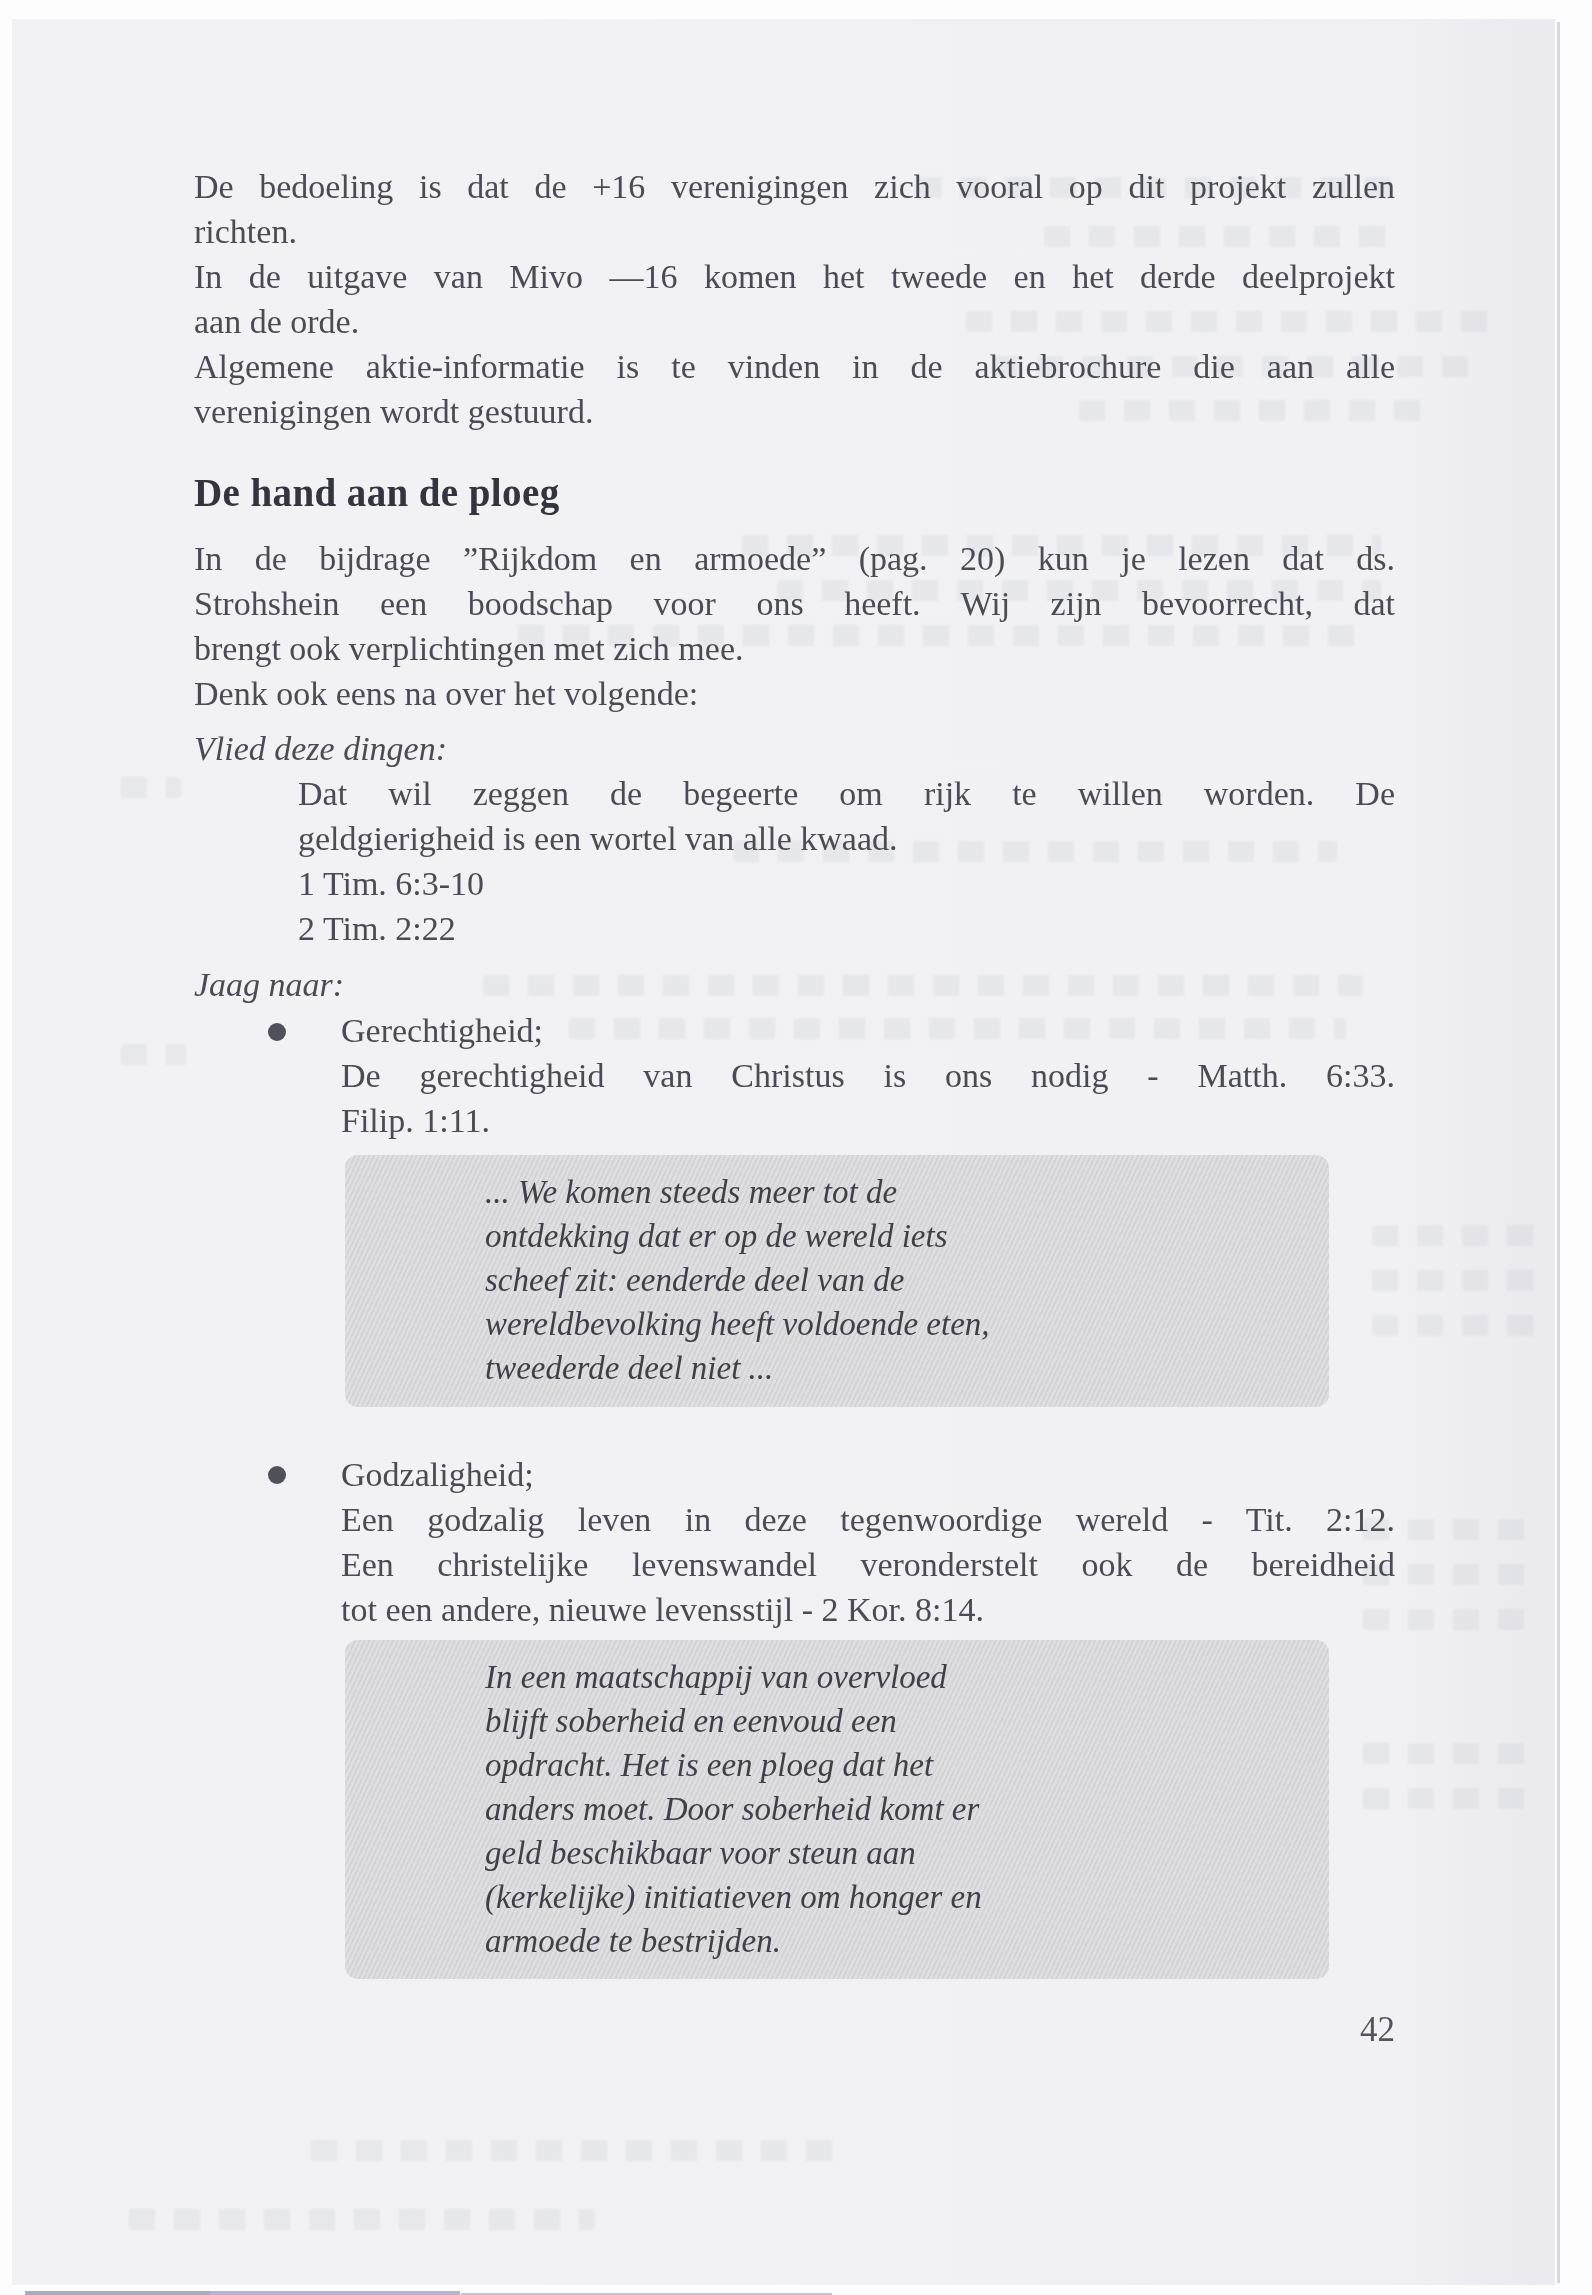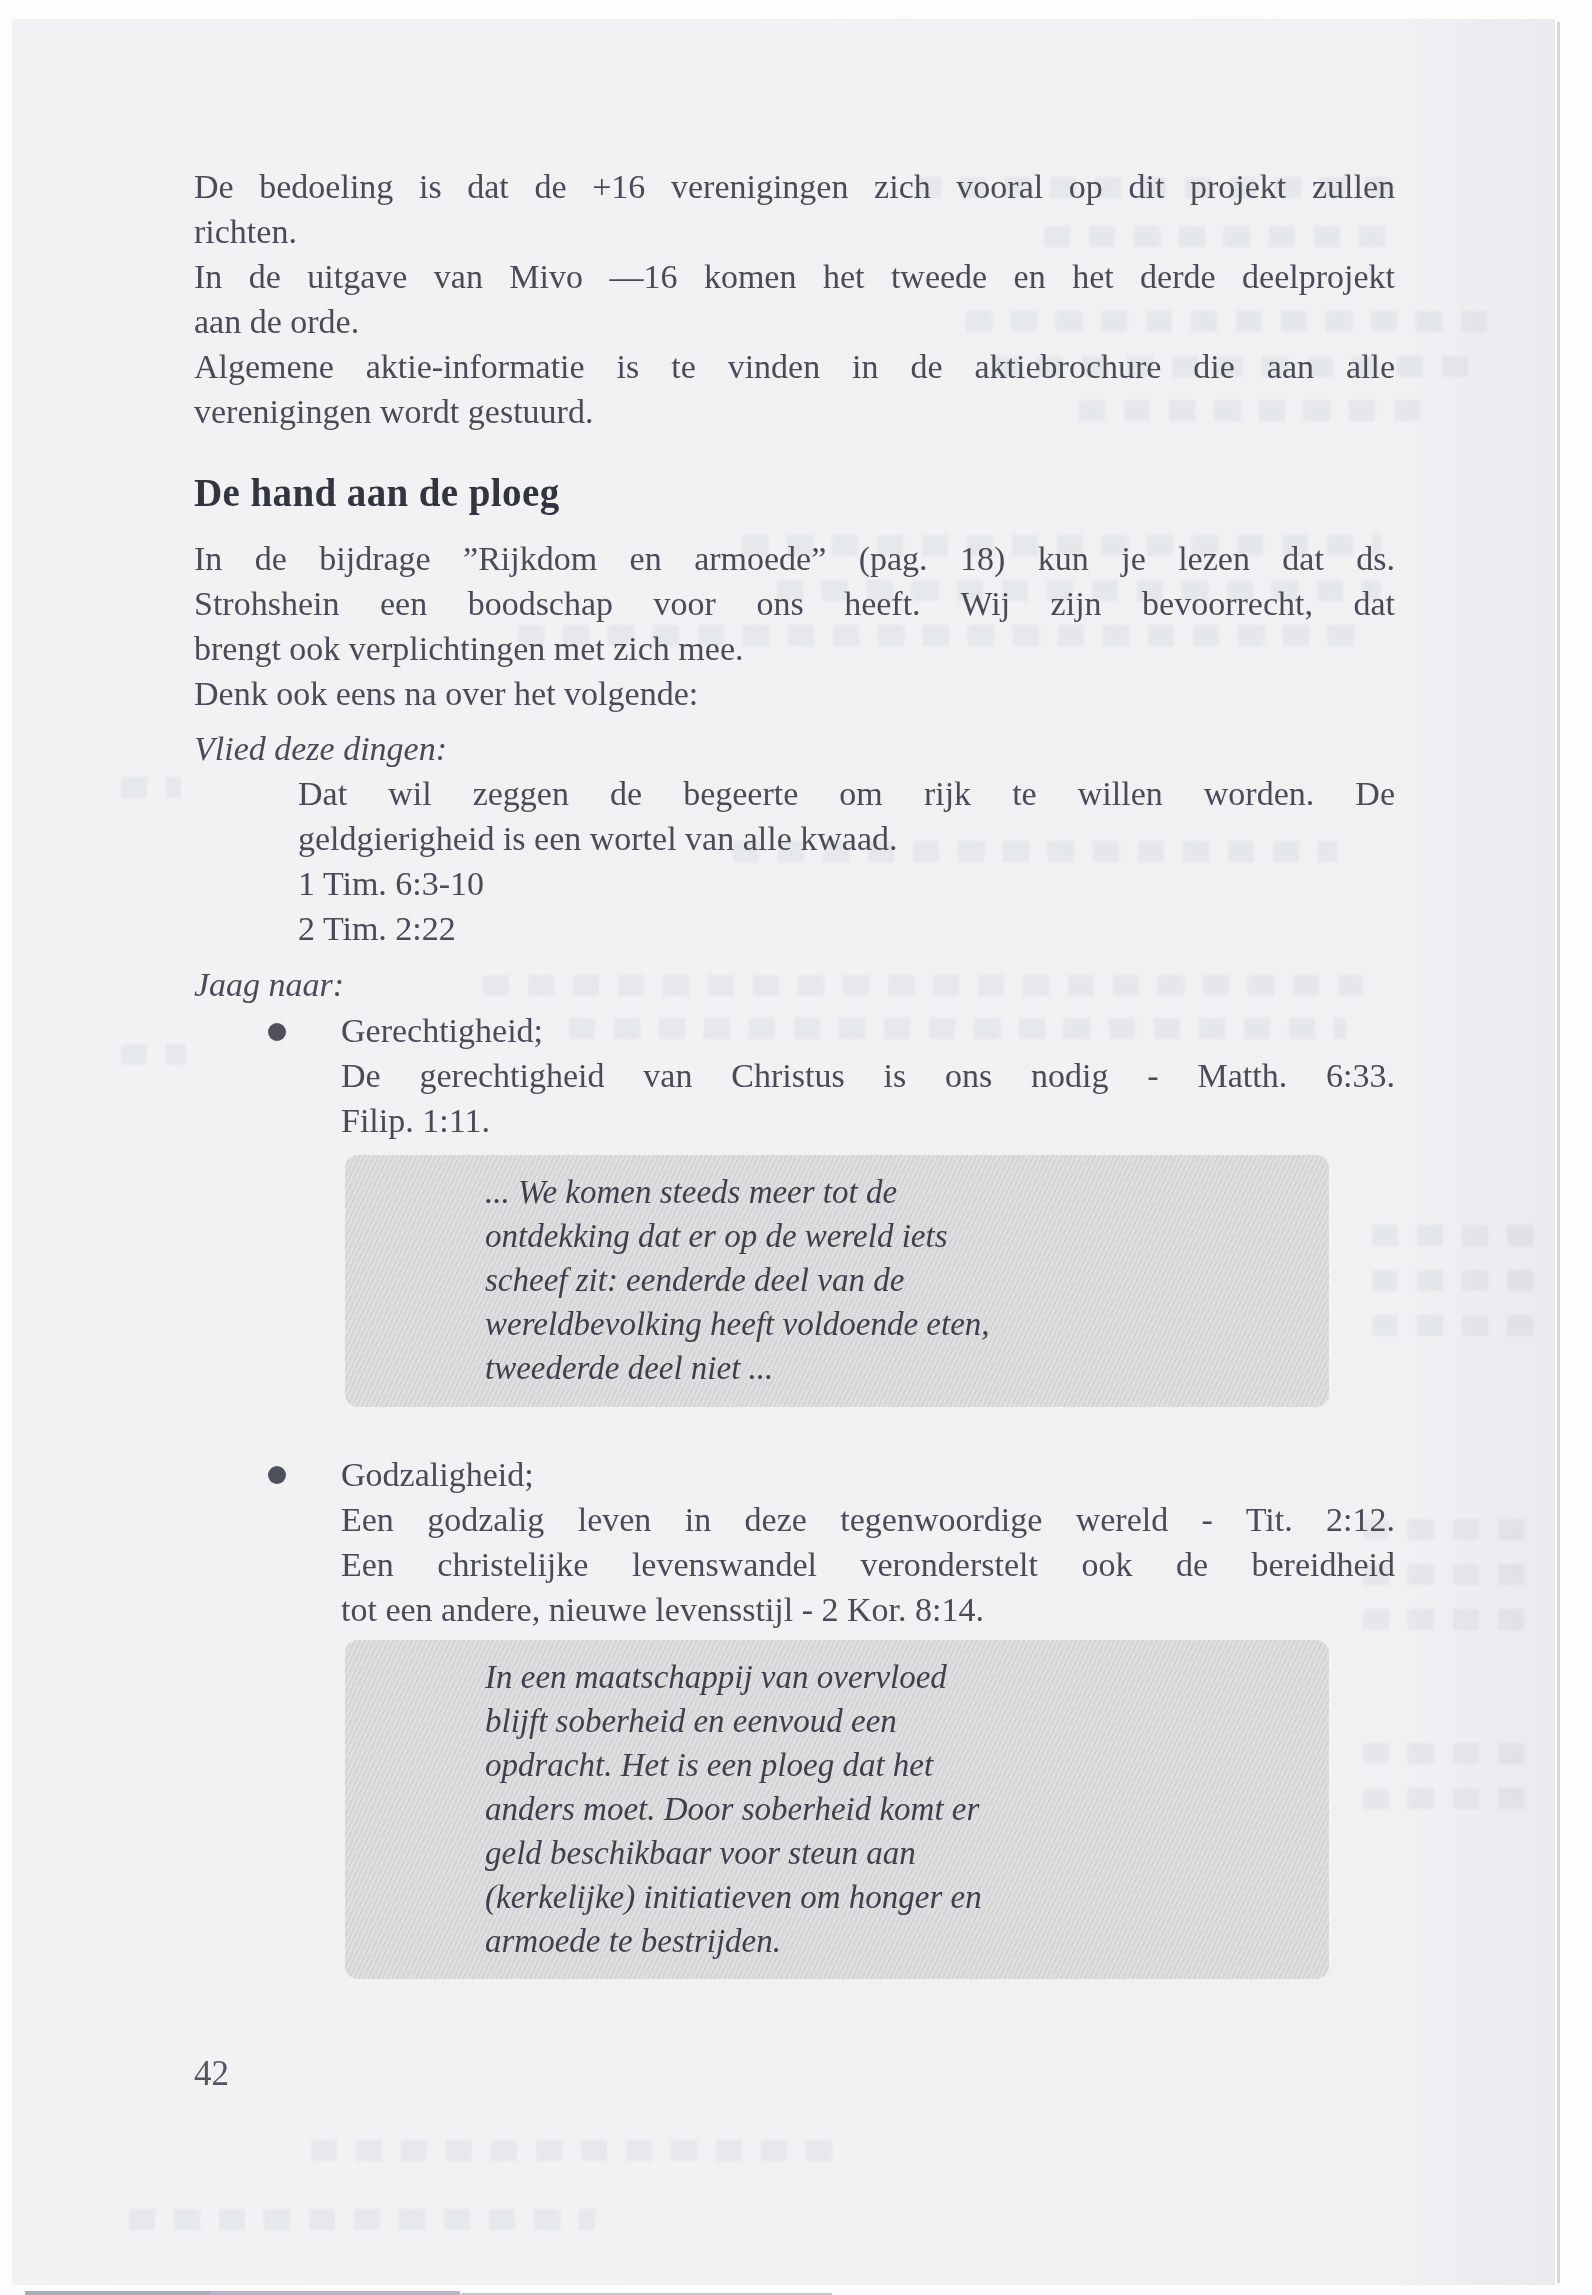--- a/index.html
+++ b/index.html
@@ -35,21 +35,21 @@
   }
   .quote{
     margin-left:151px;width:984px;box-sizing:border-box;
     padding:14.7px 35px 16.4px 140px;
     background:repeating-linear-gradient(115deg,#d3d3d5 0 1.7px,#dfdfe1 1.7px 4.3px);
     font-style:italic;font-size:33px;line-height:44px;color:#3f3f49;border-radius:13px;
   }
   .quote .line{min-height:44px;}
   .quote.q1{margin-top:12px;margin-bottom:45px;}
   .quote.q2{margin-top:8.6px;}
-  .pagenum{margin-top:72px;font-size:35px;color:#55555e;}
+  .pagenum{margin-top:28px;font-size:35px;color:#55555e;text-align:right;}
   .ghost{
     position:absolute;height:21px;border-radius:3.5px;filter:blur(1.7px);opacity:.55;
     background:repeating-linear-gradient(90deg,rgba(100,102,128,.14) 0 26px,rgba(100,102,128,0) 26px 45px);
   }
   .bline{position:absolute;height:4.3px;}
   .b1{left:13px;top:2272px;width:186px;background:#a9abbe;}
   .b2{left:198px;top:2272px;width:250px;background:#b9b3cd;}
   .b3{left:449px;top:2274px;width:371px;height:2.6px;background:#c3c5cc;}
 </style>
 </head>
@@ -95,21 +95,21 @@
           <div class="line">aan de orde.</div>
         </div>
       <div>
           <div class="line j">Algemene aktie-informatie is te vinden in de aktiebrochure die aan alle</div>
           <div class="line">verenigingen wordt gestuurd.</div>
         </div>
 
       <div class="heading">De hand aan de ploeg</div>
 
       <div>
-          <div class="line j">In de bijdrage ”Rijkdom en armoede” (pag. 18) kun je lezen dat ds.</div>
+          <div class="line j">In de bijdrage ”Rijkdom en armoede” (pag. 20) kun je lezen dat ds.</div>
           <div class="line j">Strohshein een boodschap voor ons heeft. Wij zijn bevoorrecht, dat</div>
           <div class="line">brengt ook verplichtingen met zich mee.</div>
           <div class="line">Denk ook eens na over het volgende:</div>
         </div>
 
       <div class="ital mt12">Vlied deze dingen:</div>
 
       <div class="indent">
           <div class="line j">Dat wil zeggen de begeerte om rijk te willen worden. De</div>
           <div class="line">geldgierigheid is een wortel van alle kwaad.</div>

